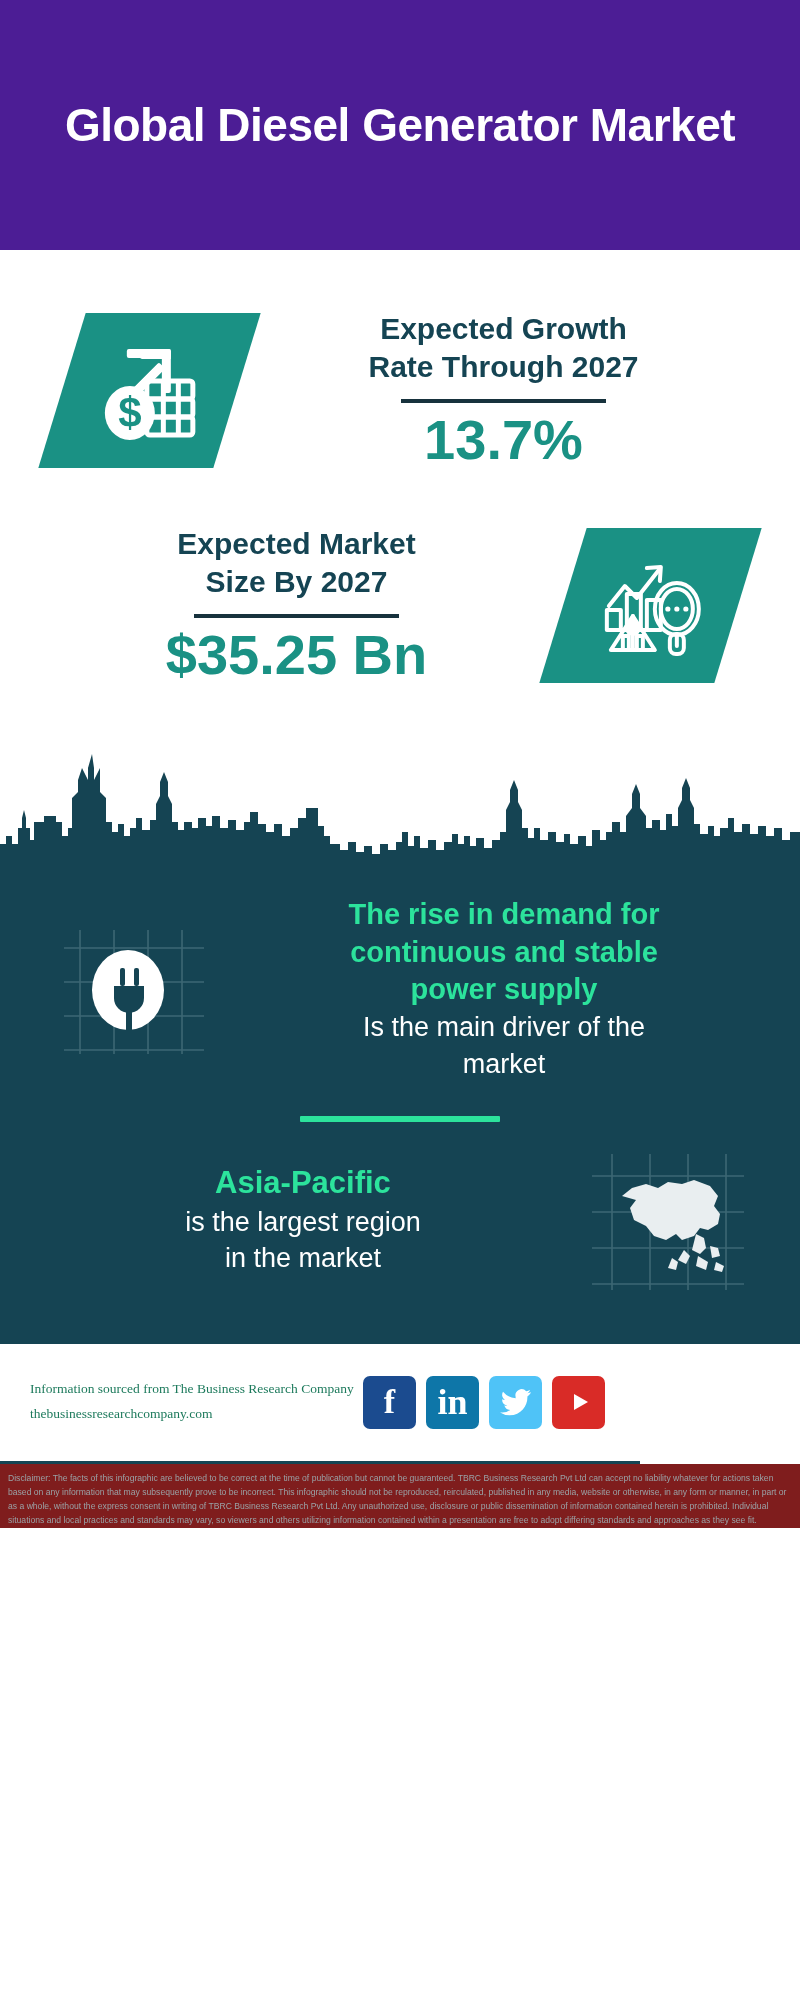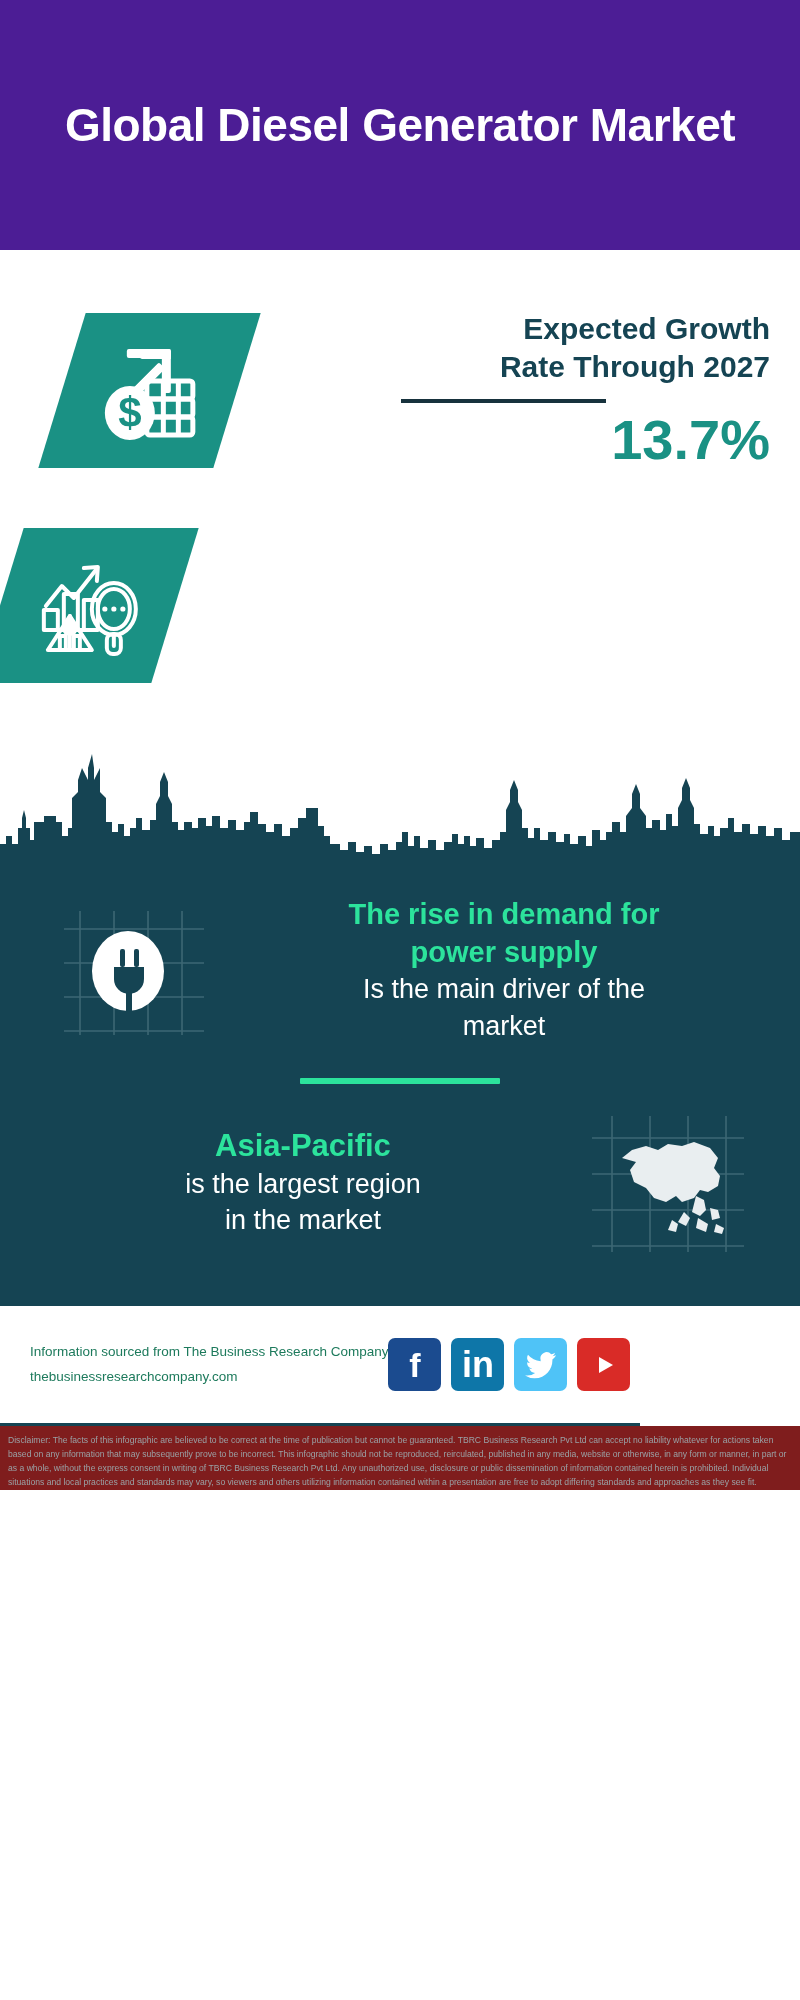--- a/index.html
+++ b/index.html
@@ -52,21 +52,21 @@
   }
   .stat-rule {
     width:205px; height:4px; background:#17323d;
     margin:14px auto 8px auto;
   }
   .stat-value {
     color:#1a9184; font-size:56px; font-weight:bold; line-height:1.05;
   }
 
   .row1-left { margin-left:62px; }
-  .row1-right { padding-right:30px;text-align:right; }
+  .row1-right { padding-right:30px; }
   .row2-left  { padding-left:30px; }
   .row2-right { margin-right:62px; }
 
   
   .skyline-wrap { width:800px; height:130px; position:relative; margin-top:12px; }
   .skyline-wrap svg { display:block; width:800px; height:130px; }
 
   
   .dark { width:800px; background:#154453; padding:6px 0 34px 0; position:relative; }
 
@@ -90,20 +90,21 @@
   .green-divider {
     width:200px; height:6px; background:#2ce39c;
     margin:28px auto 10px auto; border-radius:1px;
   }
 
   
   .footer {
     width:640px; height:120px; background:#ffffff;
     display:flex; align-items:center; padding:0 30px;
     border-bottom:3px solid #154453;
+    font-family:Liberation Serif, serif;
   }
   .footer-text { flex:1 1 auto; }
   .footer-text div {
     color:#1d7a5c; font-size:13.5px; line-height:1.85; white-space:nowrap;
   }
   .socials { display:flex; gap:10px; flex:0 0 auto; padding-right:5px; }
   .soc {
     width:53px; height:53px; border-radius:7px;
     display:flex; align-items:center; justify-content:center;
     color:#fff;
@@ -158,20 +159,26 @@
       </div>
       <div class="stat-text row1-right">
         <div class="stat-title">Expected Growth</div>
         <div class="stat-title">Rate Through 2027</div>
         <div class="stat-rule"></div>
         <div class="stat-value">13.7%</div>
       </div>
     </div>
 
     <div class="stat-row row2">
+      <div class="stat-text row2-left">
+        <div class="stat-title">Expected Market</div>
+        <div class="stat-title">Size By 2027</div>
+        <div class="stat-rule"></div>
+        <div class="stat-value">$35.25 Bn</div>
+      </div>
       <div class="para row2-right">
         <div class="inner">
           <svg width="108" height="104" viewBox="0 0 108 104" aria-hidden="true">
             <g fill="none" stroke="#ffffff" stroke-width="4" stroke-linecap="round" stroke-linejoin="round">
 
               <polyline points="12,52 28,32 40,44 62,16"></polyline>
               <polyline points="50,14 64,13 63,27"></polyline>
 
               <rect x="10" y="56" width="14" height="20"></rect>
               <rect x="30" y="40" width="14" height="36"></rect>
@@ -238,20 +245,21 @@
               <rect x="62" y="44" width="5" height="18" rx="2"></rect>
               <rect x="76" y="44" width="5" height="18" rx="2"></rect>
               <path d="M56 62 h30 v12 a15 15 0 0 1 -15 15 a15 15 0 0 1 -15 -15 z"></path>
               <rect x="68" y="88" width="6" height="18"></rect>
             </g>
           </svg>
         </div>
       </div>
       <div class="dark-text">
         <div class="accent-line">The rise in demand for</div>
+        <div class="accent-line">continuous and stable</div>
         <div class="accent-line">power supply</div>
         <div class="white-line">Is the main driver of the</div>
         <div class="white-line">market</div>
       </div>
     </div>
 
     <div class="green-divider"></div>
 
     <div class="dark-block region">
       <div class="dark-text" style="padding-left:44px;">

